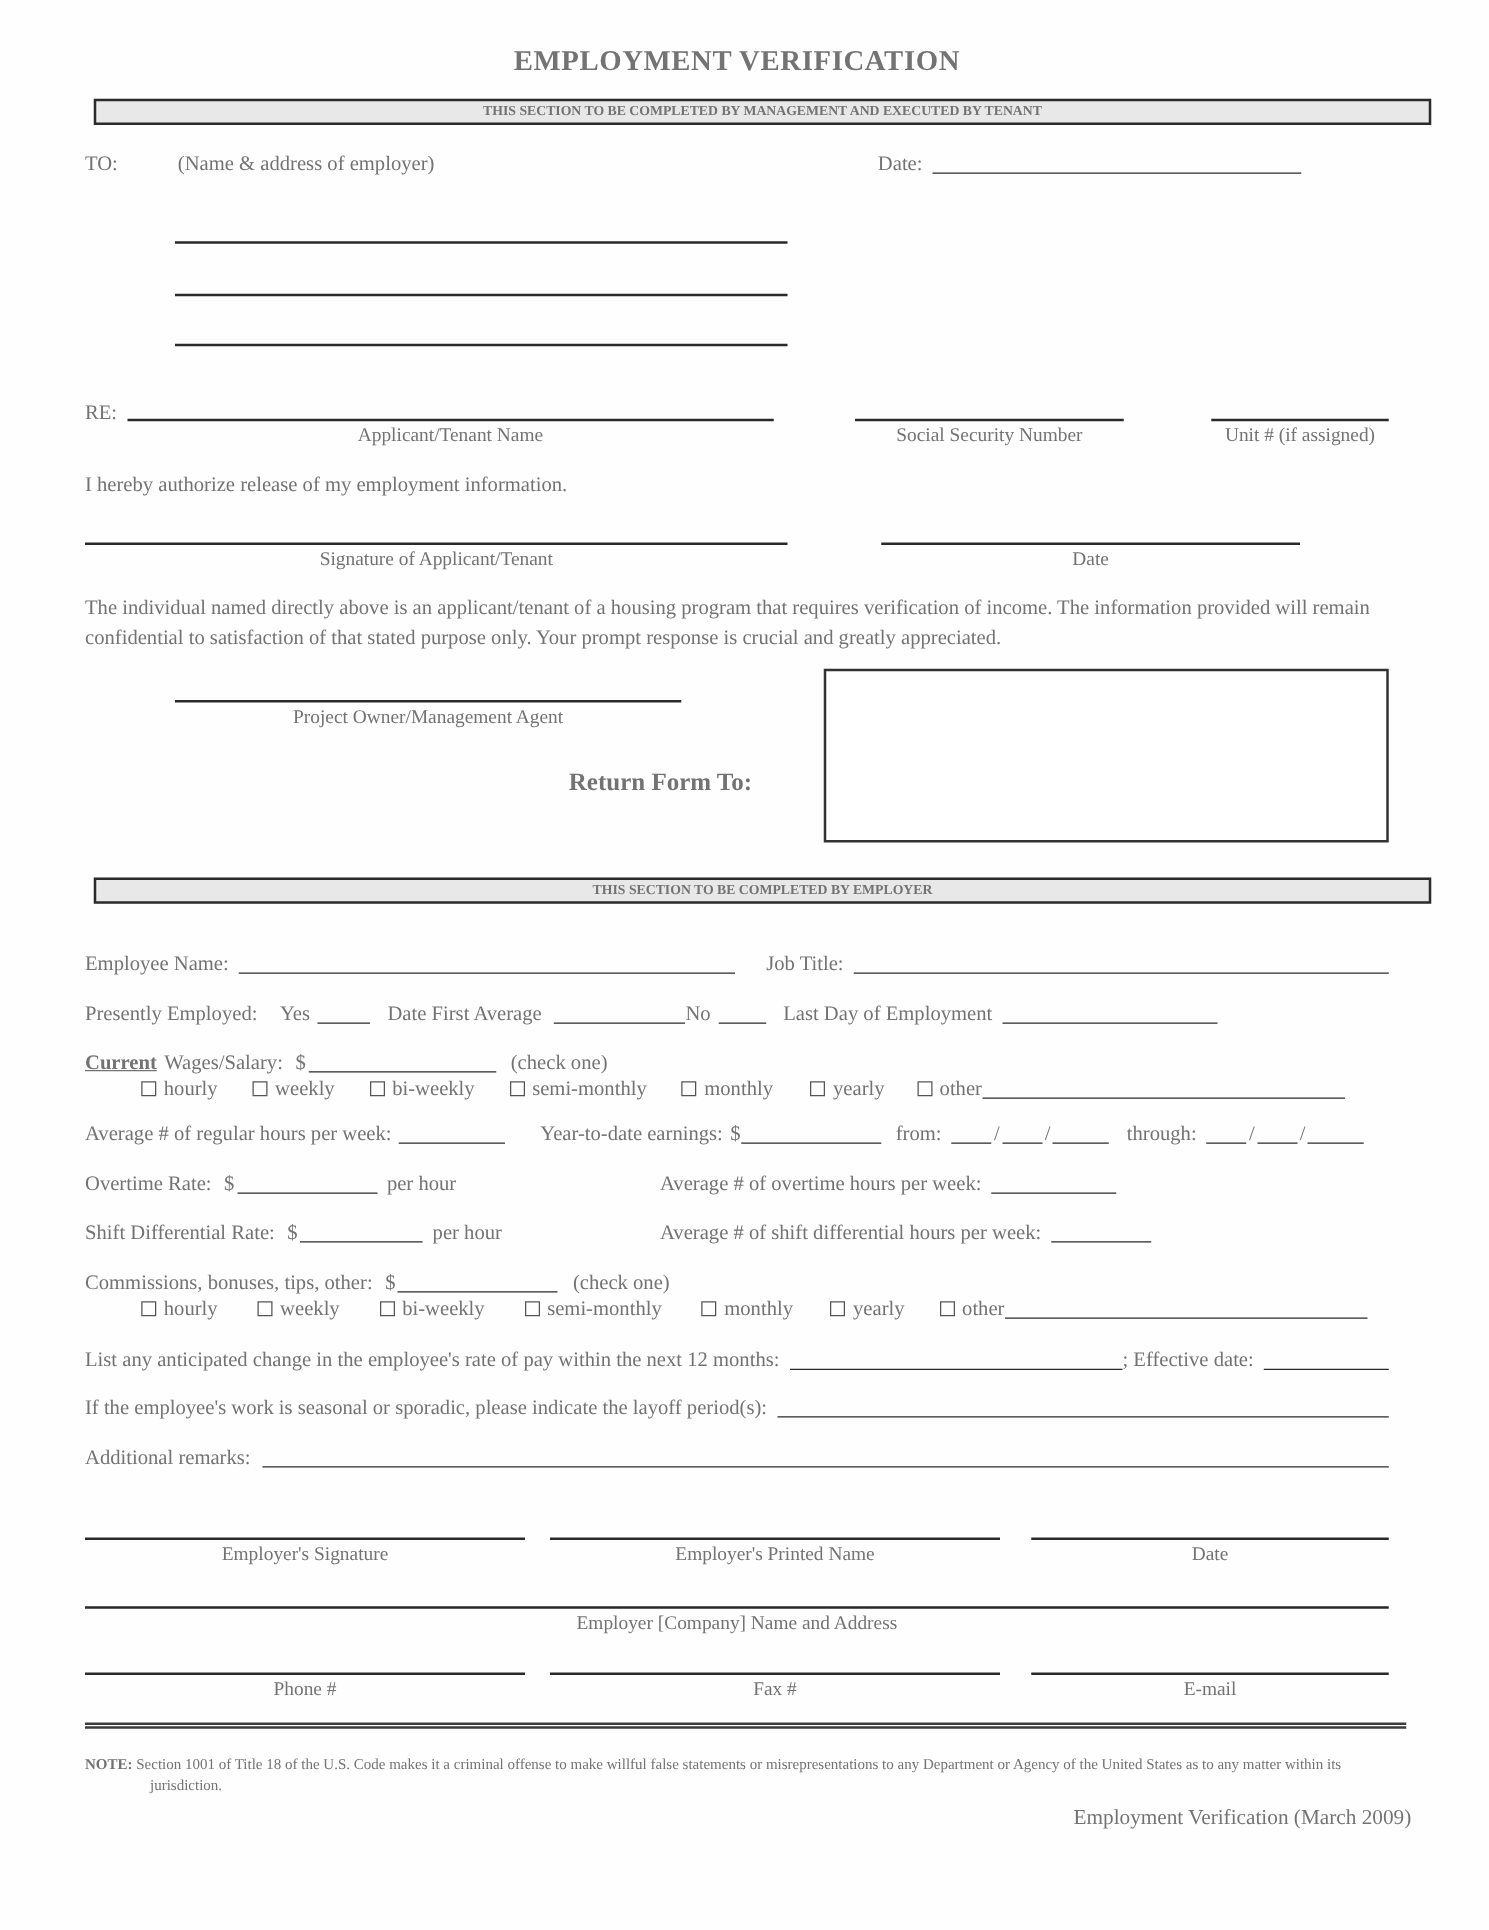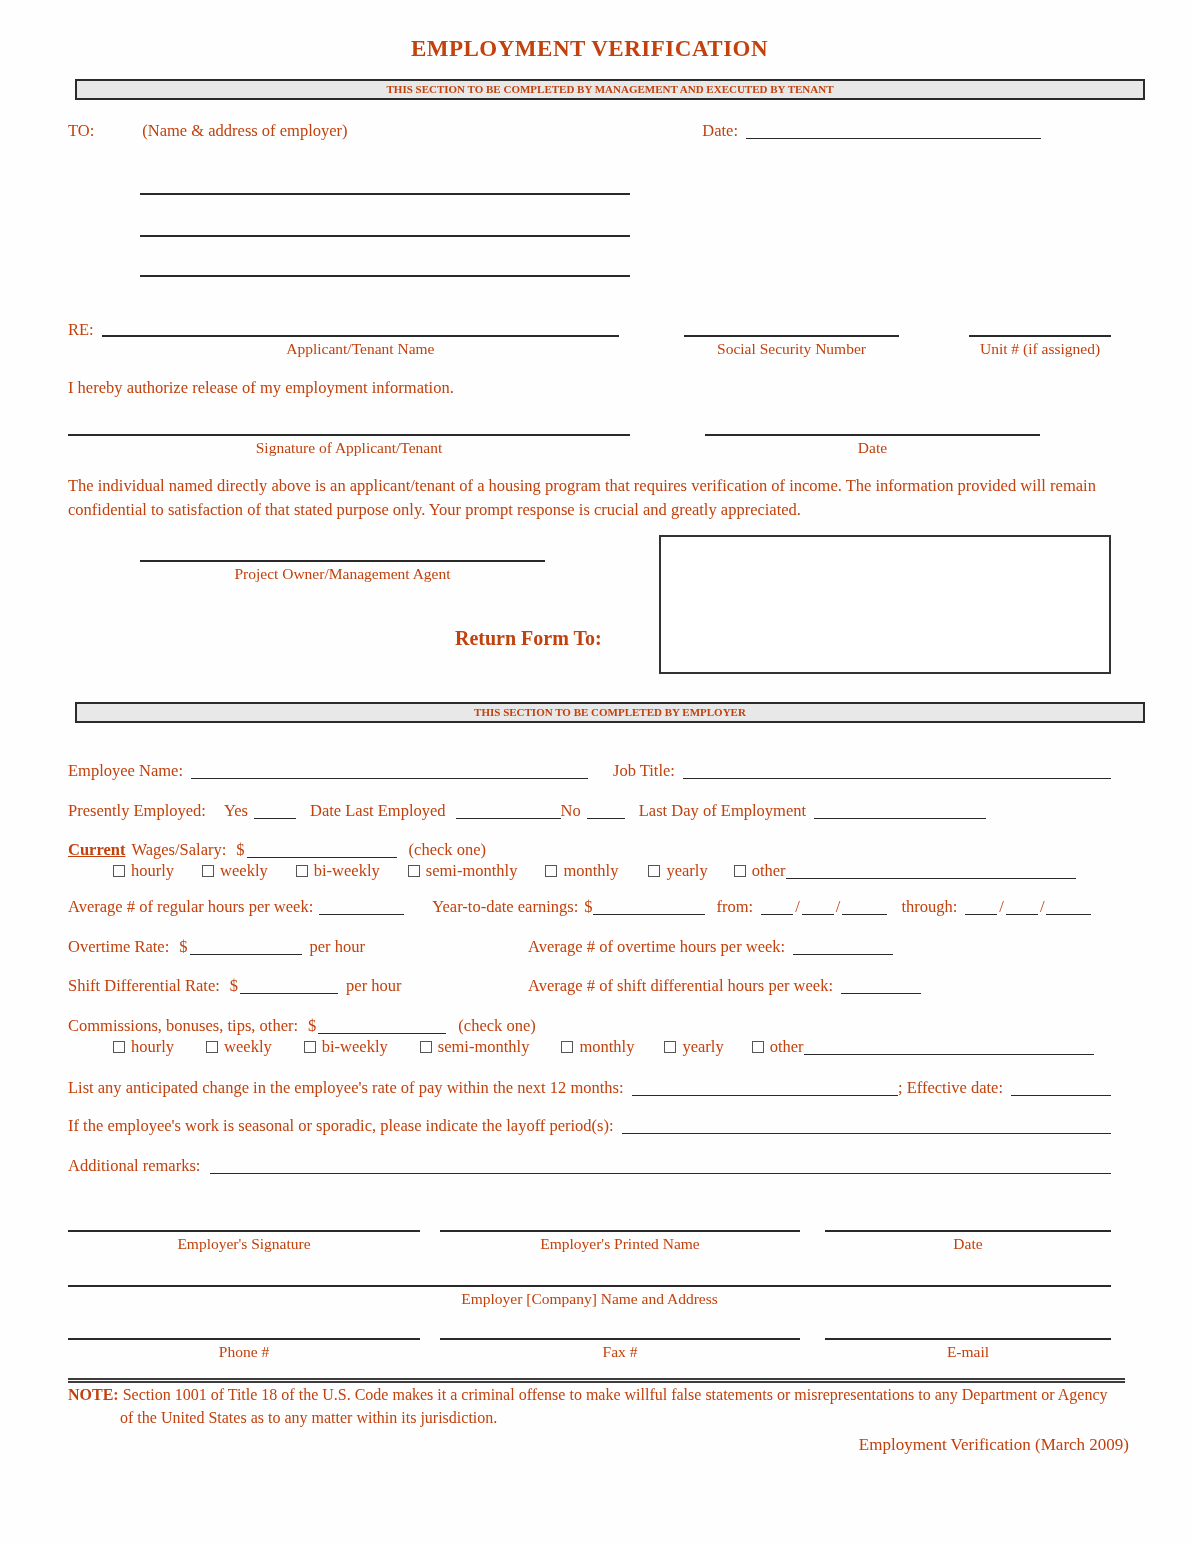--- a/index.html
+++ b/index.html
@@ -1,21 +1,21 @@
 <!DOCTYPE html>
 <html><head>
 <meta charset="utf-8">
 <style>
   * { margin:0; padding:0; box-sizing:border-box; }
   html,body { background:#ffffff; }
   .page {
     position:relative;
     width:1191px; height:1544px;
     background:#fefefe;
-    color:#c2410c;
+    color:#737373;
     font-family:"Liberation Serif", "DejaVu Serif", serif;
     font-size:16.5px;
     overflow:hidden;
     padding:0 80px 0 68px;
   }
   .title { text-align:center; font-weight:bold; font-size:23px; letter-spacing:0.5px; margin-top:36px; }
   .sbar {
     background:#e8e8e8;
     border:2px solid #2b2b2b;
     text-align:center;
@@ -57,25 +57,25 @@
   .cur { font-weight:bold; text-decoration:underline; }
 
   .return-block { position:relative; height:140px; margin-top:13px; }
   .return-box {
     position:absolute; right:0; top:0;
     width:452px; height:139px;
     border:2px solid #333;
     background:#fff;
   }
   .owner-field { position:absolute; left:72px; top:9px; width:405px; }
-  .return-label { position:absolute; left:387px; top:80px; font-weight:bold; font-size:20px;margin-top:12px; }
+  .return-label { position:absolute; left:387px; top:80px; font-weight:bold; font-size:20px; }
 
   .dline { margin-top:17px; margin-right:-14px; border-top:2px solid #3c3c3c; border-bottom:2px solid #3c3c3c; height:5px; }
 
-  .note { padding-left:52px; text-indent:-52px; line-height:1.45; font-size:16px; }
+  .note { margin-top:20px; padding-left:52px; text-indent:-52px; line-height:1.45; font-size:12px; }
   .footer { text-align:right; margin-top:6px; margin-right:-18px; font-size:17px; }
 
   .half { flex:0 0 460px; display:flex; align-items:baseline; }
   .rest { flex:1; display:flex; align-items:baseline; }
 
   .w32{width:32px}.w38{width:38px}.w42{width:42px}.w45{width:45px}.w80{width:80px}.w85{width:85px}
   .w98{width:98px}.w100{width:100px}.w105{width:105px}.w112{width:112px}.w128{width:128px}
   .w150{width:150px}.w172{width:172px}.w290{width:290px}.w295{width:295px}
   .ml2{margin-left:2px}.ml6{margin-left:6px}.ml8{margin-left:8px}.ml10{margin-left:10px}
   .ml12{margin-left:12px}.ml14{margin-left:14px}.ml18{margin-left:18px}
@@ -152,21 +152,21 @@
     <span>Employee Name:</span>
     <span class="line ml8" style="flex:395"></span>
     <span class="ml25">Job Title:</span>
     <span class="line ml8" style="flex:426"></span>
   </div>
 
   <div class="row" style="margin-top:20px">
     <span>Presently Employed:</span>
     <span class="ml18">Yes</span>
     <span class="line w42 ml6"></span>
-    <span class="ml14">Date Last Employed</span>
+    <span class="ml14">Date First Average</span>
     <span class="line w105 ml10"></span>
     <span class="ml50">No</span>
     <span class="line w38 ml6"></span>
     <span class="ml14">Last Day of Employment</span>
     <span class="line w172 ml8"></span>
   </div>
 
   <div class="row" style="margin-top:19px">
     <span class="cur">Current</span>
     <span class="ml6">Wages/Salary:</span>

